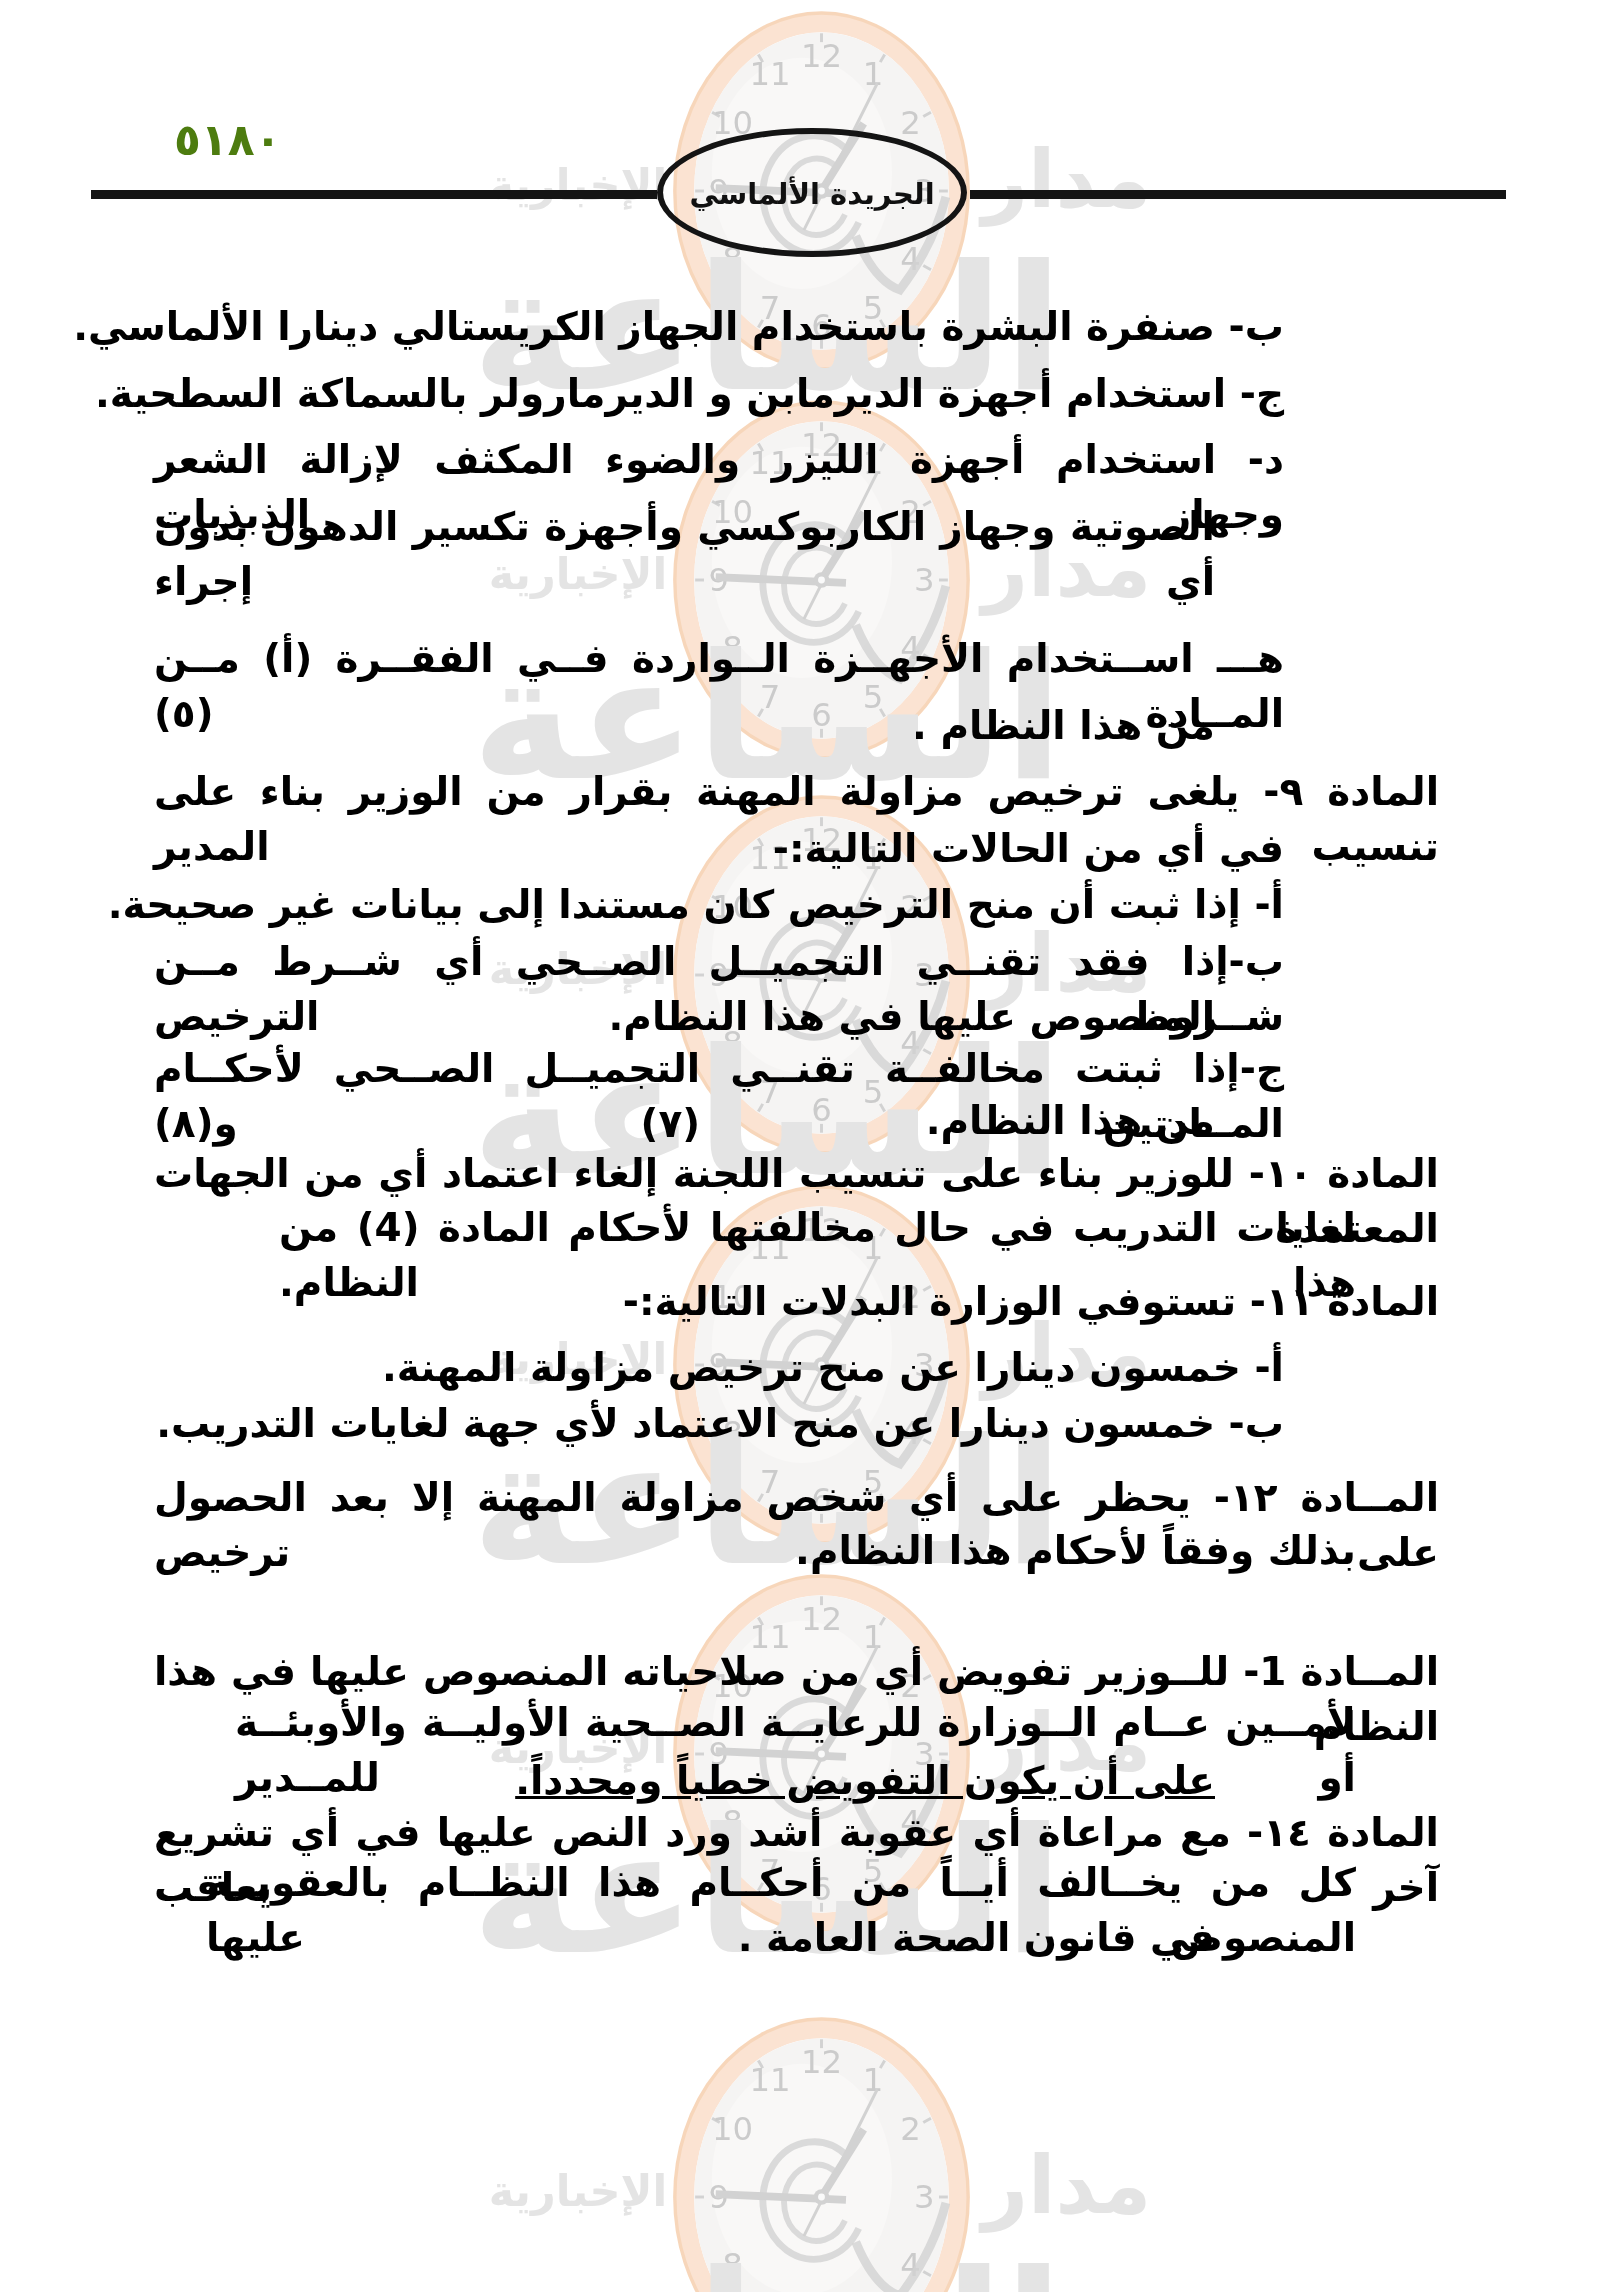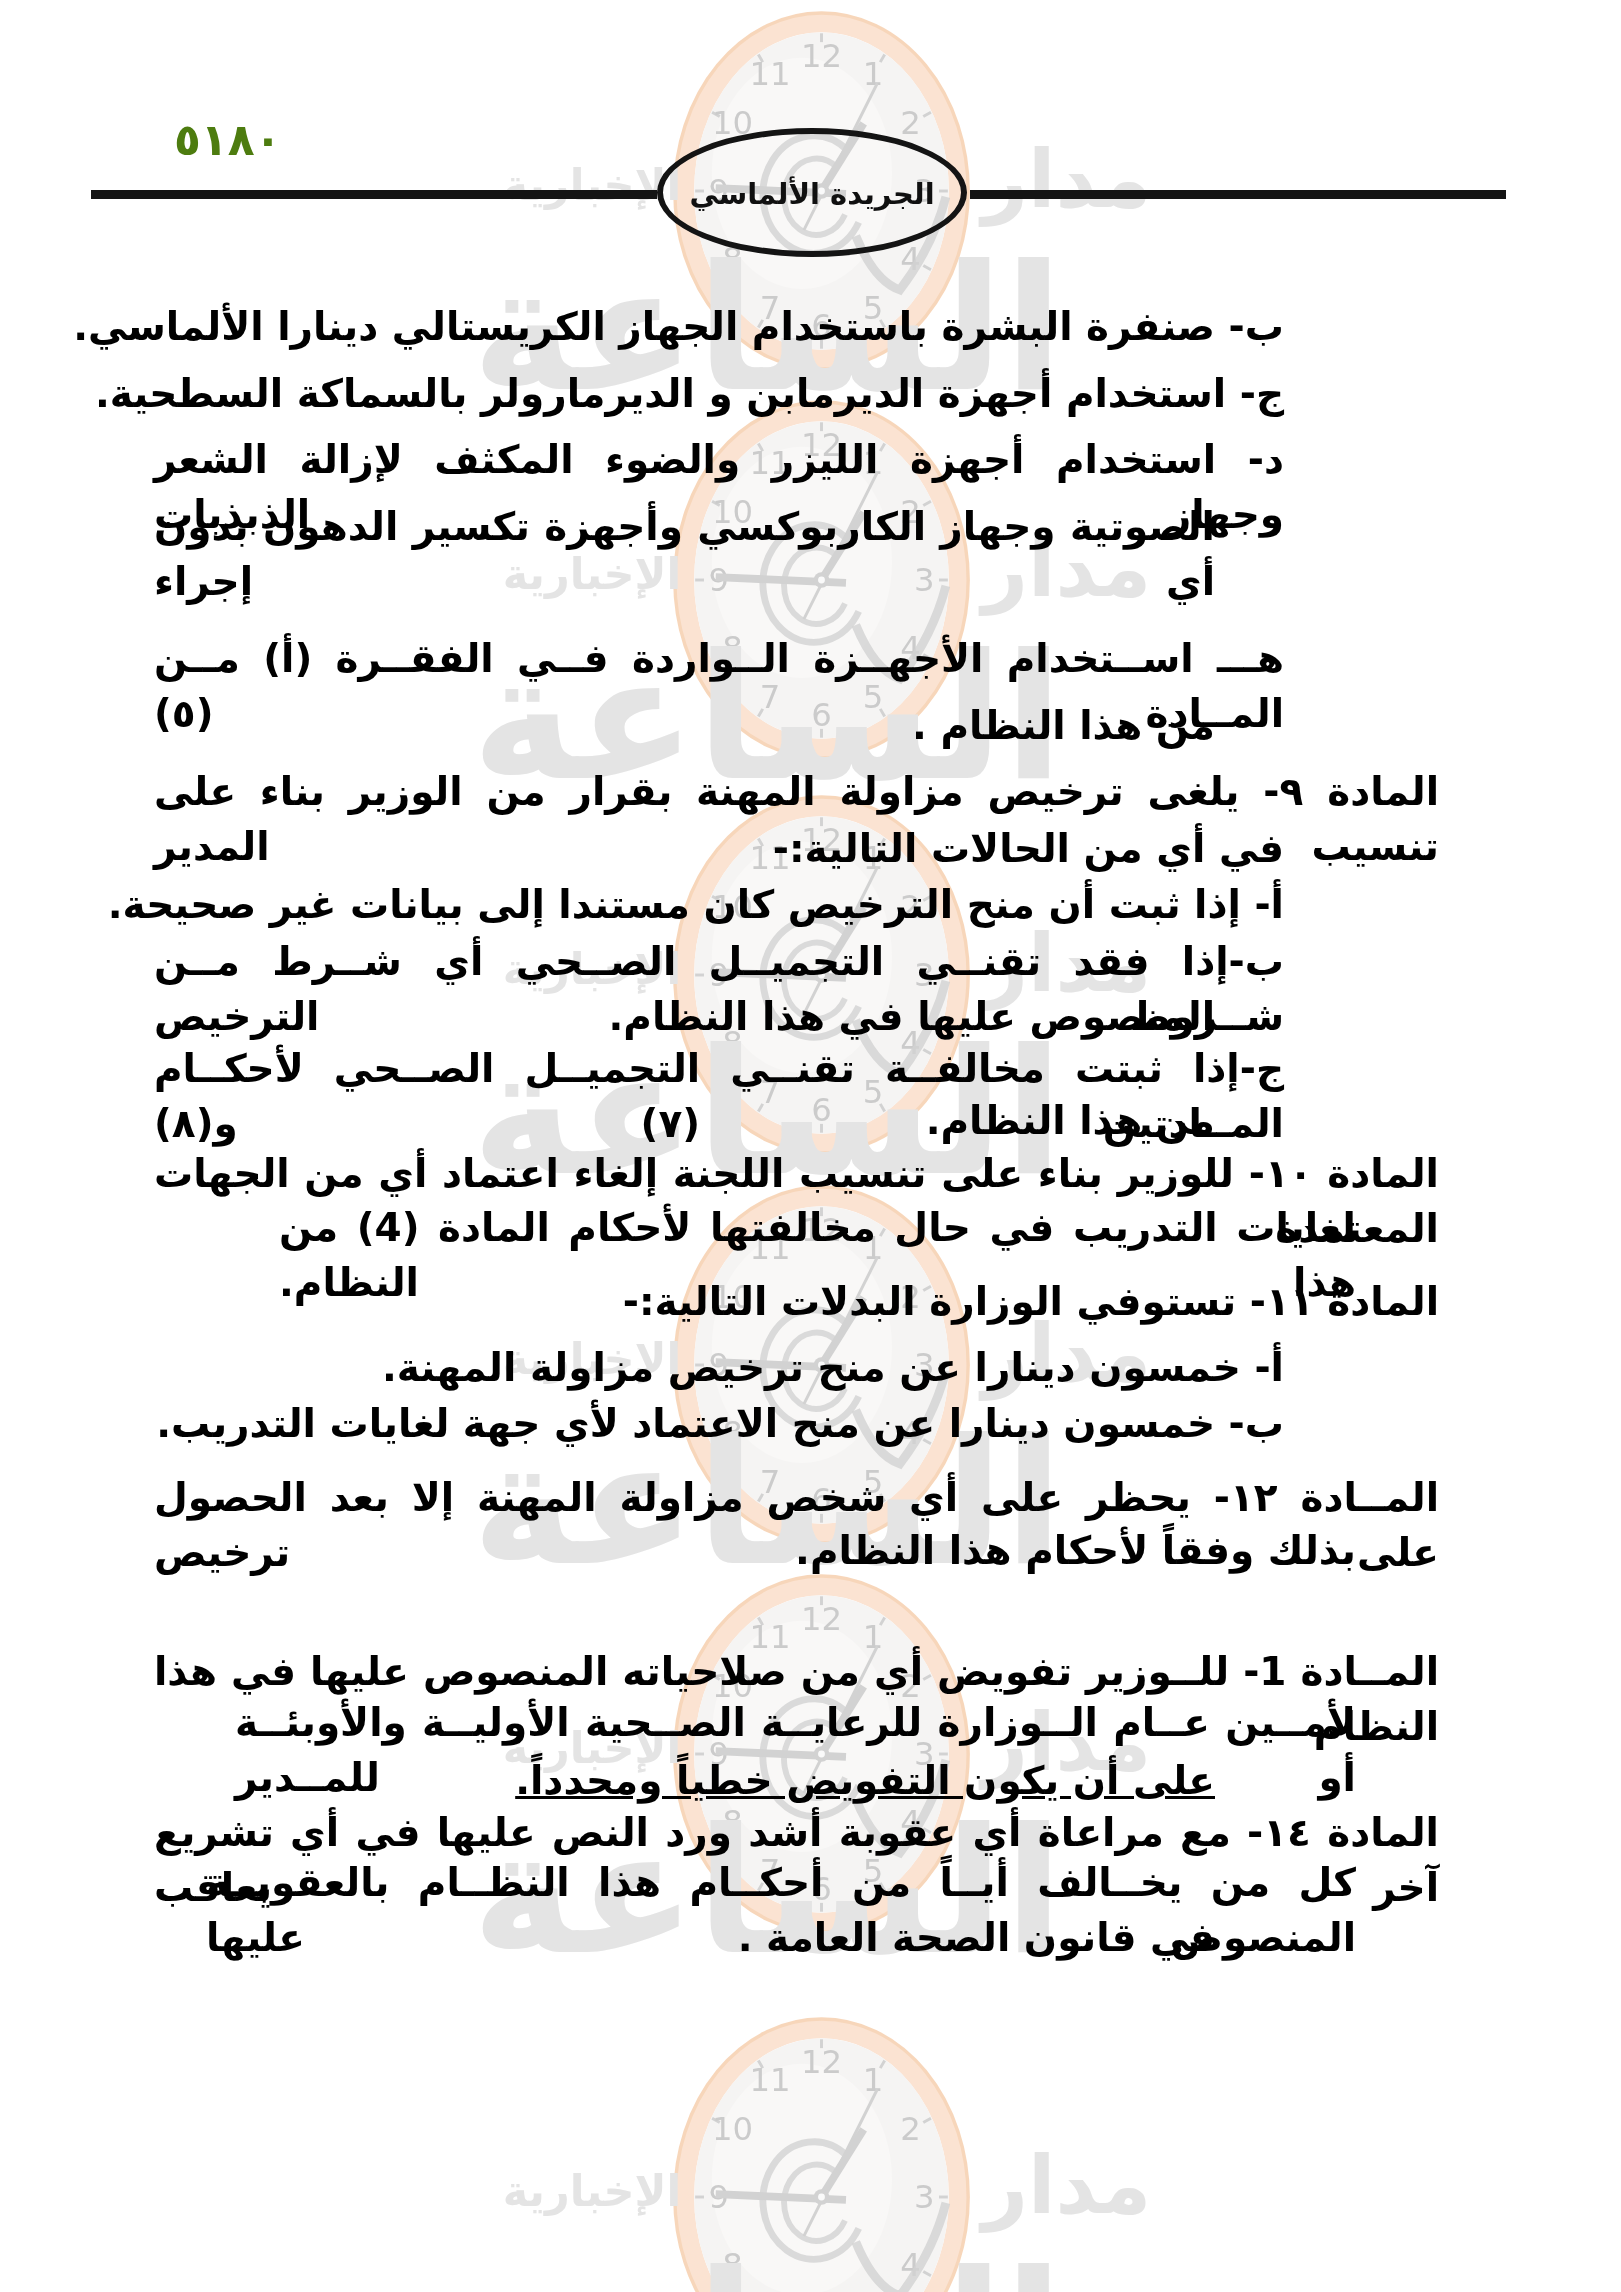--- a/index.html
+++ b/index.html
@@ -9,21 +9,21 @@
     background:#ffffff;
     overflow:hidden;
     font-family:"DejaVu Sans", sans-serif;
   }
   
   .wm-layer{position:absolute;inset:0;z-index:1;}
   .wm-tile{position:absolute;left:0;width:1621px;height:392px;}
   .wm-clock{position:absolute;left:655px;top:0;}
   .wm-word{position:absolute;font-weight:bold;line-height:1;user-select:none;}
   .wm-madar{left:982px;top:145px;font-size:80px;}
-  .wm-ikhbaria{left:482px;top:169px;width:192px;font-size:43px;text-align:center;margin-left:14px;}
+  .wm-ikhbaria{left:482px;top:169px;width:192px;font-size:43px;text-align:center;}
   .wm-saa{left:439px;top:247px;width:657px;font-size:174px;text-align:center;letter-spacing:2px;}
   
   .page-number{
     position:absolute;left:174px;top:114px;z-index:3;
     font-size:44px;font-weight:bold;color:#4d7c0f;direction:rtl;
   }
   .rule{position:absolute;top:190px;height:8.8px;background:#141414;z-index:3;}
   .rule-left{left:91px;width:566px;}
   .rule-right{left:970px;width:536px;}
   .header-ellipse{

